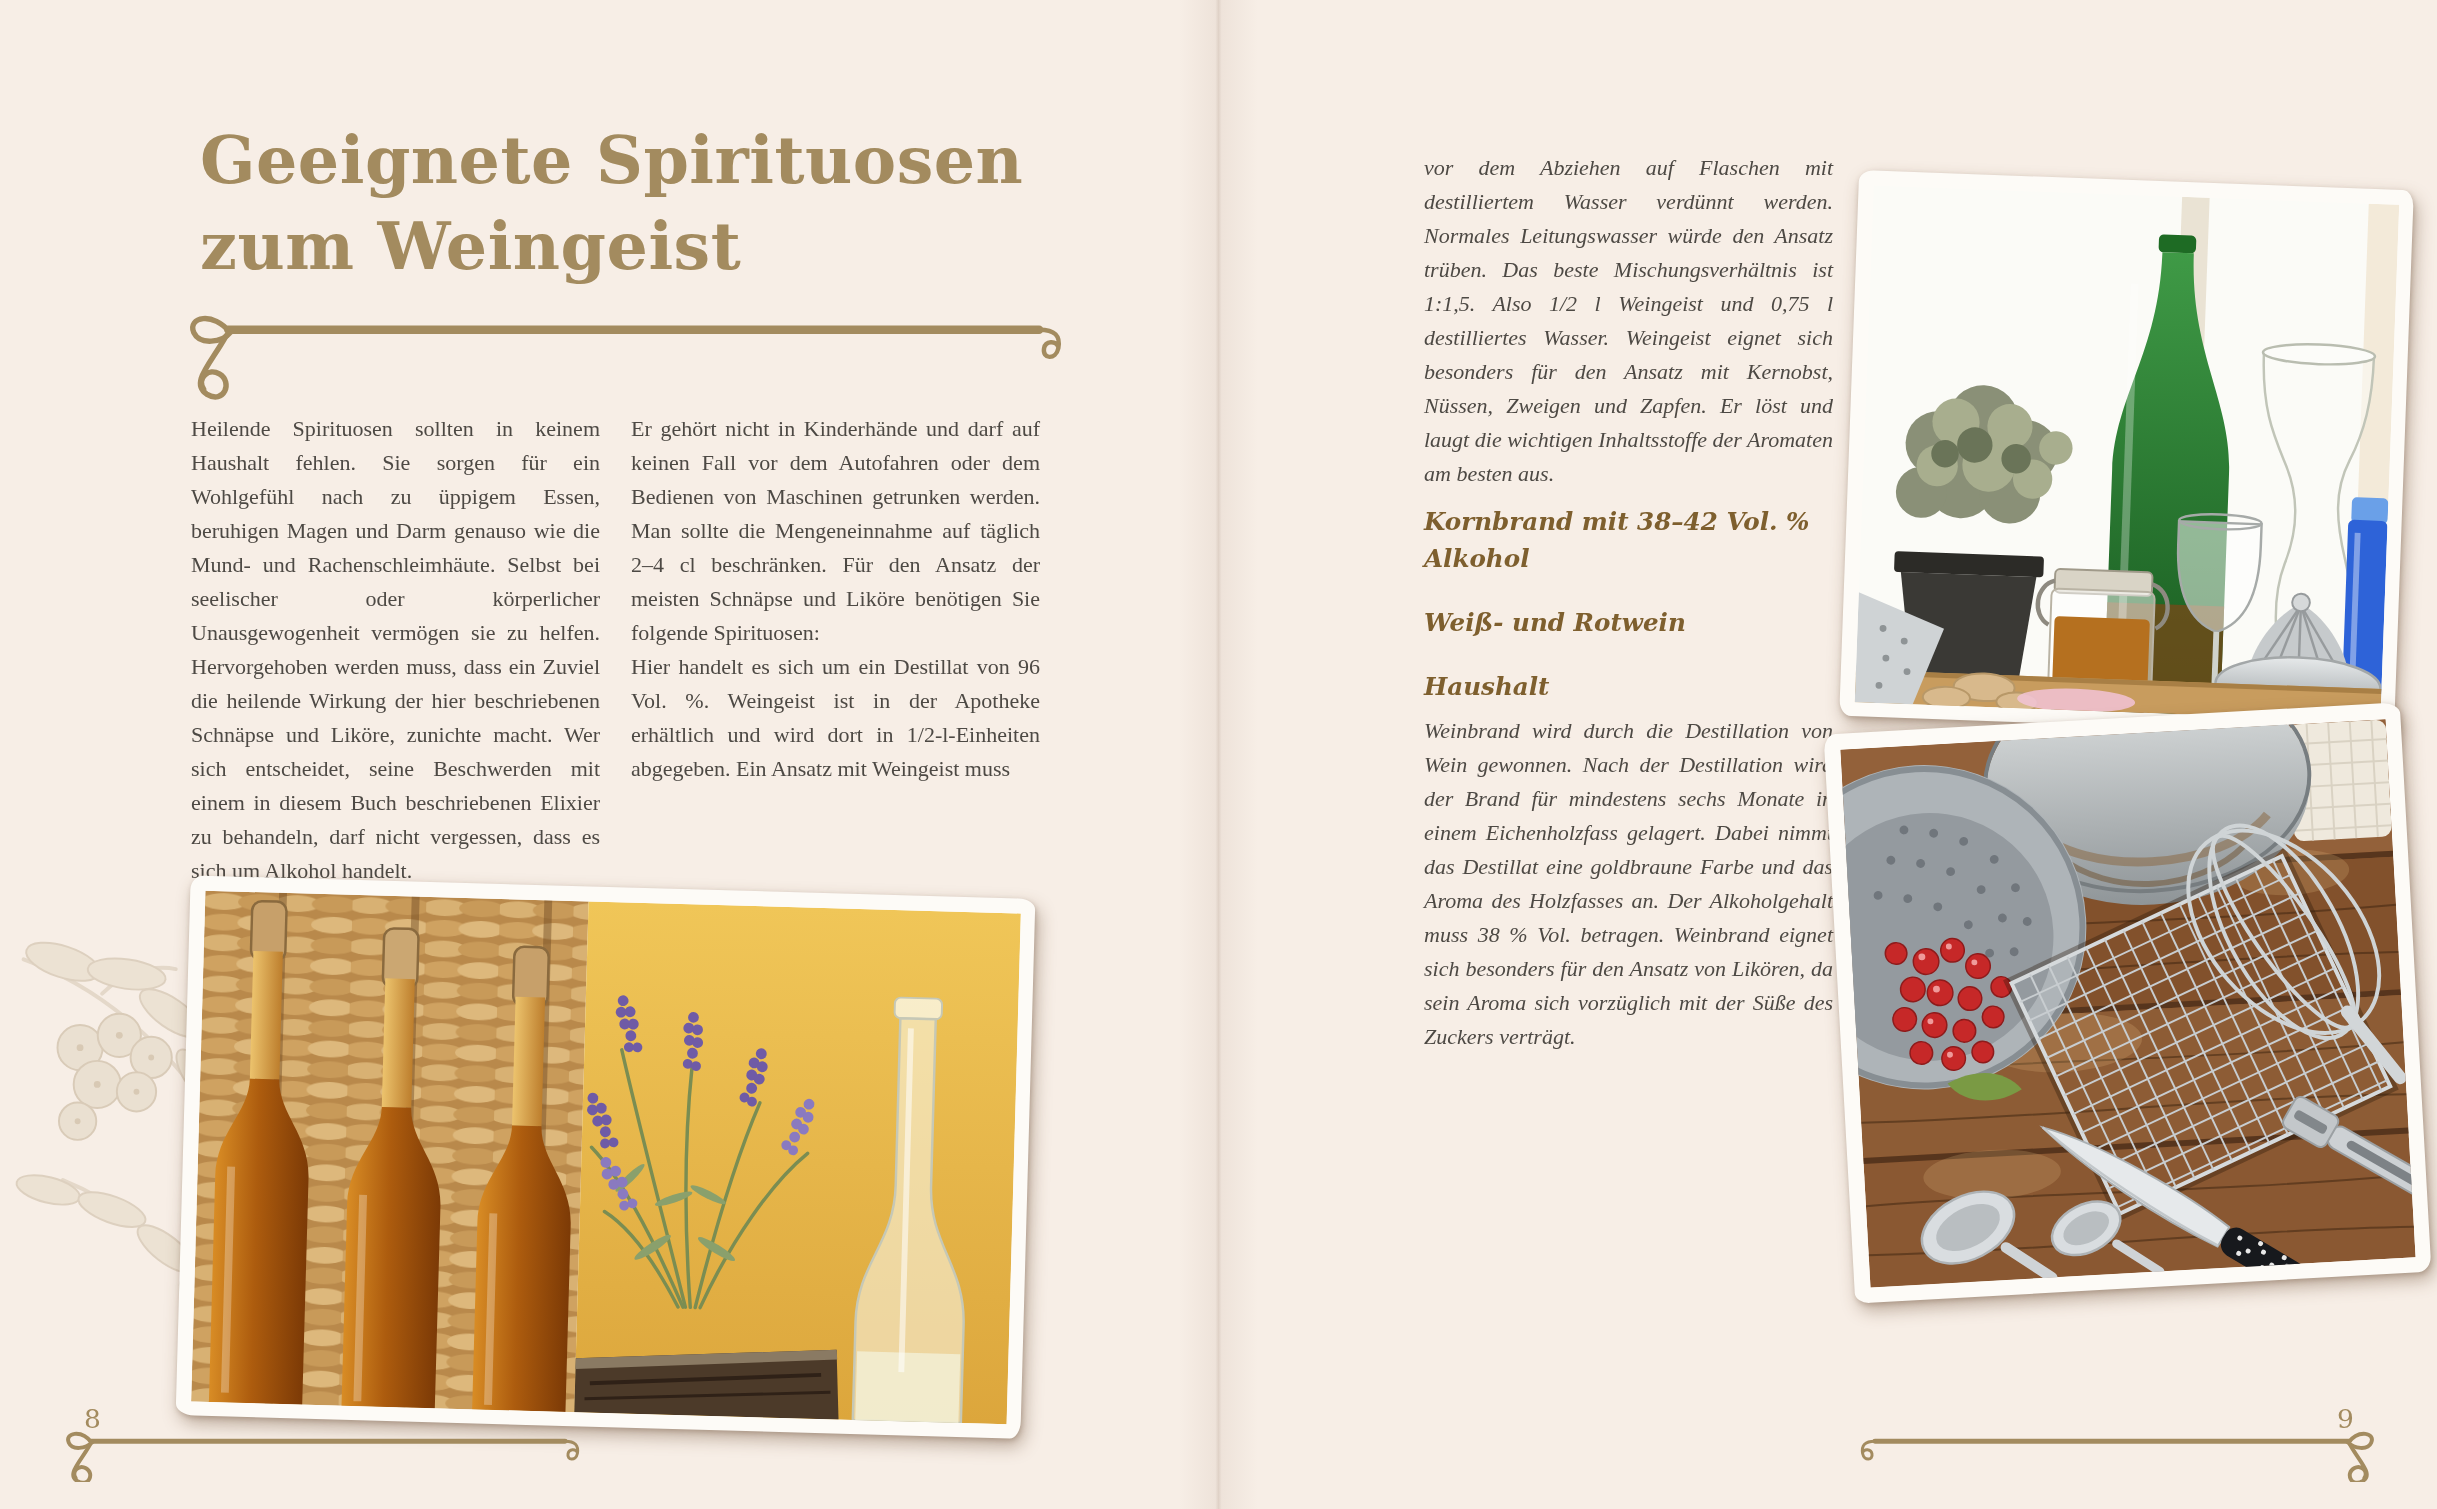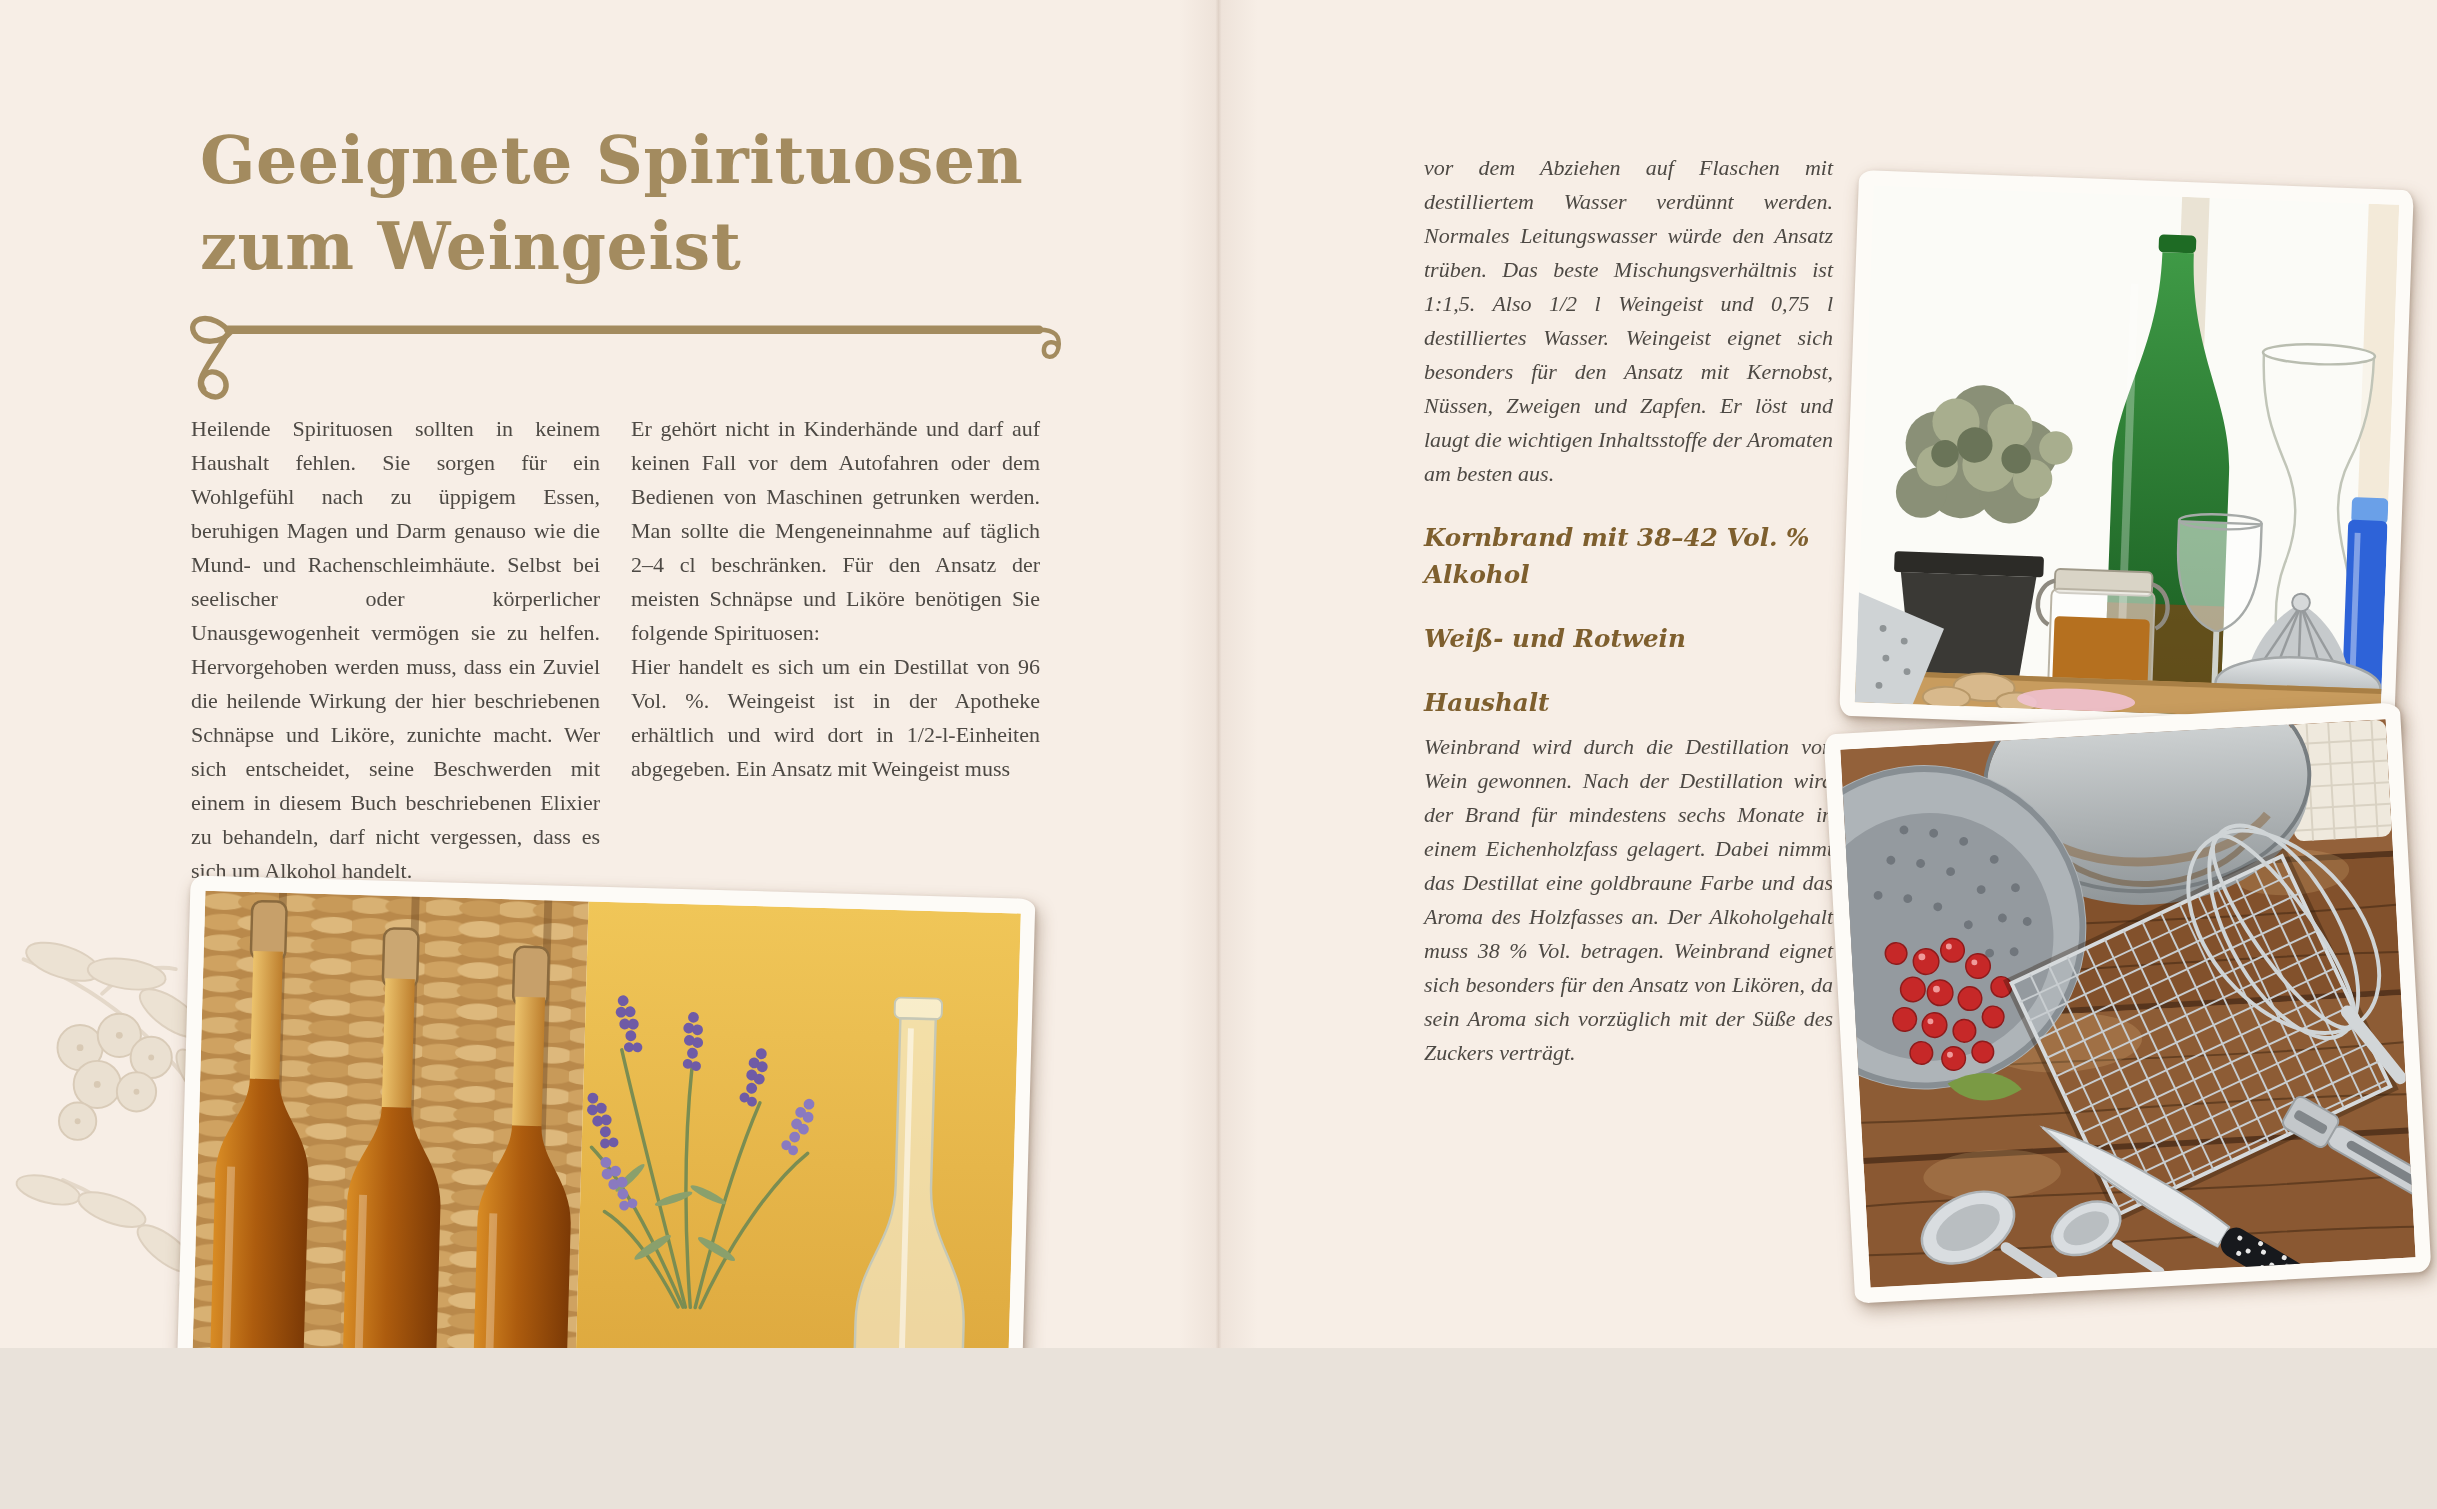--- a/index.html
+++ b/index.html
@@ -1,36 +1,36 @@
 <!DOCTYPE html>
 <html lang="de" style="font-size:7.9px"><head>
 <meta charset="utf-8">
 <style>
   html,body{margin:0;padding:0;background:#e9e2da;}
-  .spread{position:relative;width:2438px;height:1348px;background:#f7eee6;overflow:hidden;
+  .spread{position:relative;width:2438px;height:1509px;background:#f7eee6;overflow:hidden;
           font-family:"Liberation Serif","DejaVu Serif",serif;}
   
   .gutter{position:absolute;left:1179px;top:0;width:79px;height:1509px;pointer-events:none;
           background:linear-gradient(90deg,rgba(160,130,110,0) 0%,rgba(160,130,110,.10) 46%,rgba(140,110,90,.22) 50%,rgba(160,130,110,.10) 54%,rgba(160,130,110,0) 100%);}
   
   .title{position:absolute;left:200px;top:117px;margin:0;color:#a38b5f;
          font-family:"DejaVu Serif","Liberation Serif",serif;
          font-weight:bold;font-size:65px;line-height:86px;letter-spacing:0.5px;}
   .title-divider{position:absolute;left:183px;top:309px;}
   
   .col{position:absolute;width:409px;color:#4d4944;font-size:22px;line-height:34px;}
   .col p{margin:0;text-align:justify;hyphens:auto;-webkit-hyphens:auto;}
   .col1{left:191px;top:412px;}
   .col2{left:615px;top:412px;margin-left:16px;}
   .rcol{left:1424px;top:151px;font-style:italic;}
   .col h3{margin:0;color:#7e5f2e;font-family:"DejaVu Serif","Liberation Serif",serif;
           font-weight:bold;font-size:24.6px;line-height:37px;text-align:left;}
   .col2 h3{margin-top:25.6px;margin-bottom:8.8px;}
   .rcol h3{margin-top:27px;margin-bottom:8.8px;}
-  .rcol p + h3{margin-top:28px;}
+  .rcol p + h3{margin-top:12px;}
   
   .photo{position:absolute;margin:0;background:#fdfbf7;
          box-shadow:3.9px 7.9px 16.7px rgba(95,62,38,.38), 1px 2px 4.9px rgba(95,62,38,.25);}
   .photo svg{display:block;}
   .photo-left{left:183px;top:887px;padding:14.7px;transform:rotate(1.6deg);
               border-radius:12.8px 16.7px 10.8px 18.7px / 14.7px 10.8px 17.7px 11.8px;}
   .photo-topright{left:1849px;top:180px;padding:14.7px;transform:rotate(2.1deg);
               border-radius:14.7px 10.8px 16.7px 11.8px / 11.8px 16.7px 10.8px 15.7px;z-index:2;}
   .photo-bottomright{left:1839px;top:718px;padding:15.7px;transform:rotate(-3.2deg);
               border-radius:11.8px 17.7px 12.8px 14.7px / 16.7px 11.8px 15.7px 10.8px;z-index:3;}

